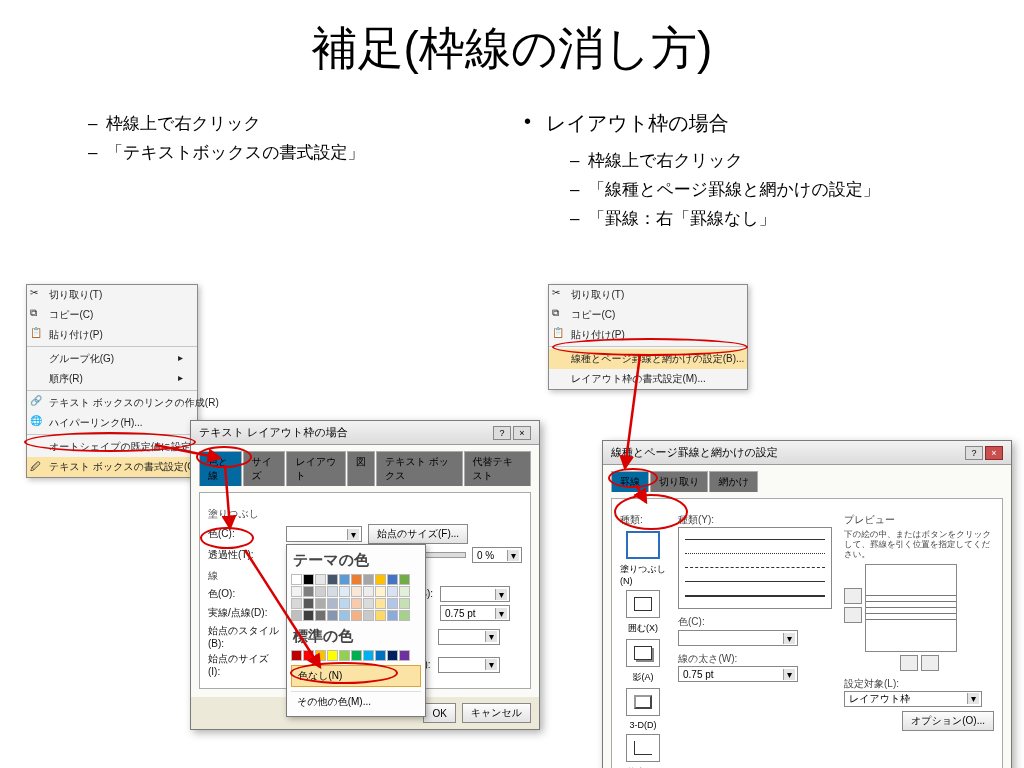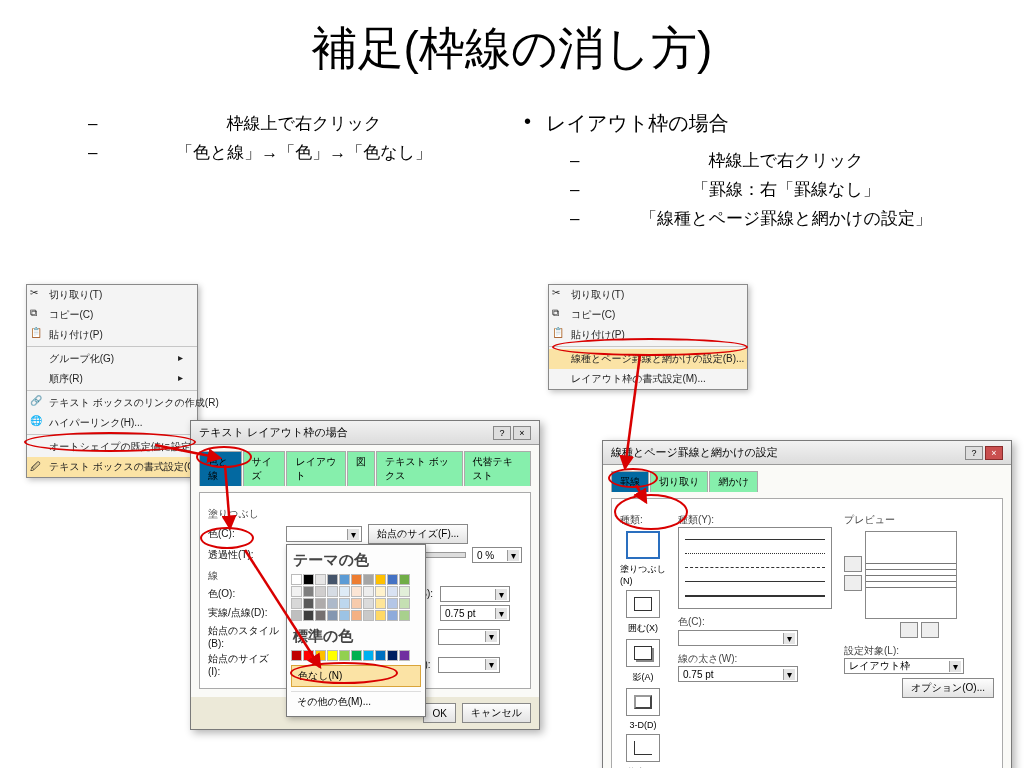--- a/index.html
+++ b/index.html
@@ -29,21 +29,21 @@
     margin-bottom: 10px;
     padding-left: 24px;
     position: relative;
   }
   .top-bullet::before {
     content: "•";
     position: absolute;
     left: 2px;
     top: 0;
   }
-  .sub-list { padding-left: 48px; text-align: center; }
+  .sub-list { padding-left: 48px; }
   .sub-bullet {
     font-size: 17px;
     line-height: 1.7;
     position: relative;
     padding-left: 18px;
   }
   .sub-bullet::before {
     content: "–";
     position: absolute;
     left: 0;
@@ -104,21 +104,21 @@
   .dlg-close-group { display: flex; gap: 2px; }
   .dlg-btn-x {
     width: 18px; height: 14px; border: 1px solid #888; background: #ddd;
     font-size: 9px; text-align: center; line-height: 12px;
   }
   .dlg-btn-x.red { background: #c94f4f; color: #fff; border-color: #8a2b2b; }
   .dlg-body { padding: 6px 8px 8px 8px; background: #fafaf7; }
   .tabs { display: flex; gap: 1px; margin-bottom: 6px; }
   .tab {
     padding: 3px 8px;
-    background: #86efac;
+    background: #737373;
     border: 1px solid #aaa;
     border-bottom: none;
     font-size: 10px;
   }
   .tab.active { background: #0369a1; }
   .panel {
     background: #fff;
     border: 1px solid #aaa;
     padding: 8px;
   }
@@ -186,29 +186,29 @@
 </style>
 </head>
 <body>
 
 <h1 class="slide-title">補足(枠線の消し方)</h1>
 
 <div class="two-col">
   <div class="col">
     <div class="sub-list">
       <div class="sub-bullet">枠線上で右クリック</div>
-      <div class="sub-bullet">「色と線」→「色」→「色なし」</div>
+      <div class="sub-bullet">「テキストボックスの書式設定」</div>
     </div>
   </div>
   <div class="col">
     <div class="top-bullet">レイアウト枠の場合</div>
     <div class="sub-list">
       <div class="sub-bullet">枠線上で右クリック</div>
+      <div class="sub-bullet">「線種とページ罫線と網かけの設定」</div>
       <div class="sub-bullet">「罫線：右「罫線なし」</div>
-      <div class="sub-bullet">「線種とページ罫線と網かけの設定」</div>
     </div>
   </div>
 </div>
 
 <div class="ctx-menu" style="left:26px; top:284px; width:172px;">
   <div class="ctx-item"><span class="ctx-icon">✂</span><span>切り取り(T)</span></div>
   <div class="ctx-item"><span class="ctx-icon">⧉</span><span>コピー(C)</span></div>
   <div class="ctx-item sep"><span class="ctx-icon">📋</span><span>貼り付け(P)</span></div>
   <div class="ctx-item"><span>グループ化(G)</span><span style="float:right">▸</span></div>
   <div class="ctx-item sep"><span>順序(R)</span><span style="float:right">▸</span></div>
@@ -441,41 +441,42 @@
           </span>
         <div class="section-label">線の太さ(W):</div>
         <span class="combo" style="width:120px">
             <span>0.75 pt</span>
             <span class="arr">▾</span>
           </span>
       </div>
 
       <div class="preview-col">
         <div class="section-label">プレビュー</div>
+        <div style="font-size:8.5px; color:#444; line-height:1.2; margin-top:2px;">下の絵の中、またはボタンをクリックして、罫線を引く位置を指定してください。</div>
         <div style="display:flex; gap:3px;">
           <div style="display:flex; flex-direction:column; gap:3px; justify-content:center;">
             <div class="small-btn"></div>
             <div class="small-btn"></div>
           </div>
           <div class="preview-area">
             <div class="preview-lines">
                 <div></div>
                 <div></div>
                 <div></div>
                 <div></div>
                 <div></div>
               </div>
           </div>
         </div>
         <div style="display:flex; gap:3px; justify-content:center; margin-top:3px;">
           <div class="small-btn"></div>
           <div class="small-btn"></div>
         </div>
         <div class="section-label">設定対象(L):</div>
-        <span class="combo" style="width:120px">
+        <span class="combo" style="width:138px">
             <span>レイアウト枠</span>
             <span class="arr">▾</span>
           </span>
         <div style="text-align:right; margin-top:4px;">
           <button class="btn">オプション(O)...</button>
         </div>
       </div>
     </div>
   </div>
 

